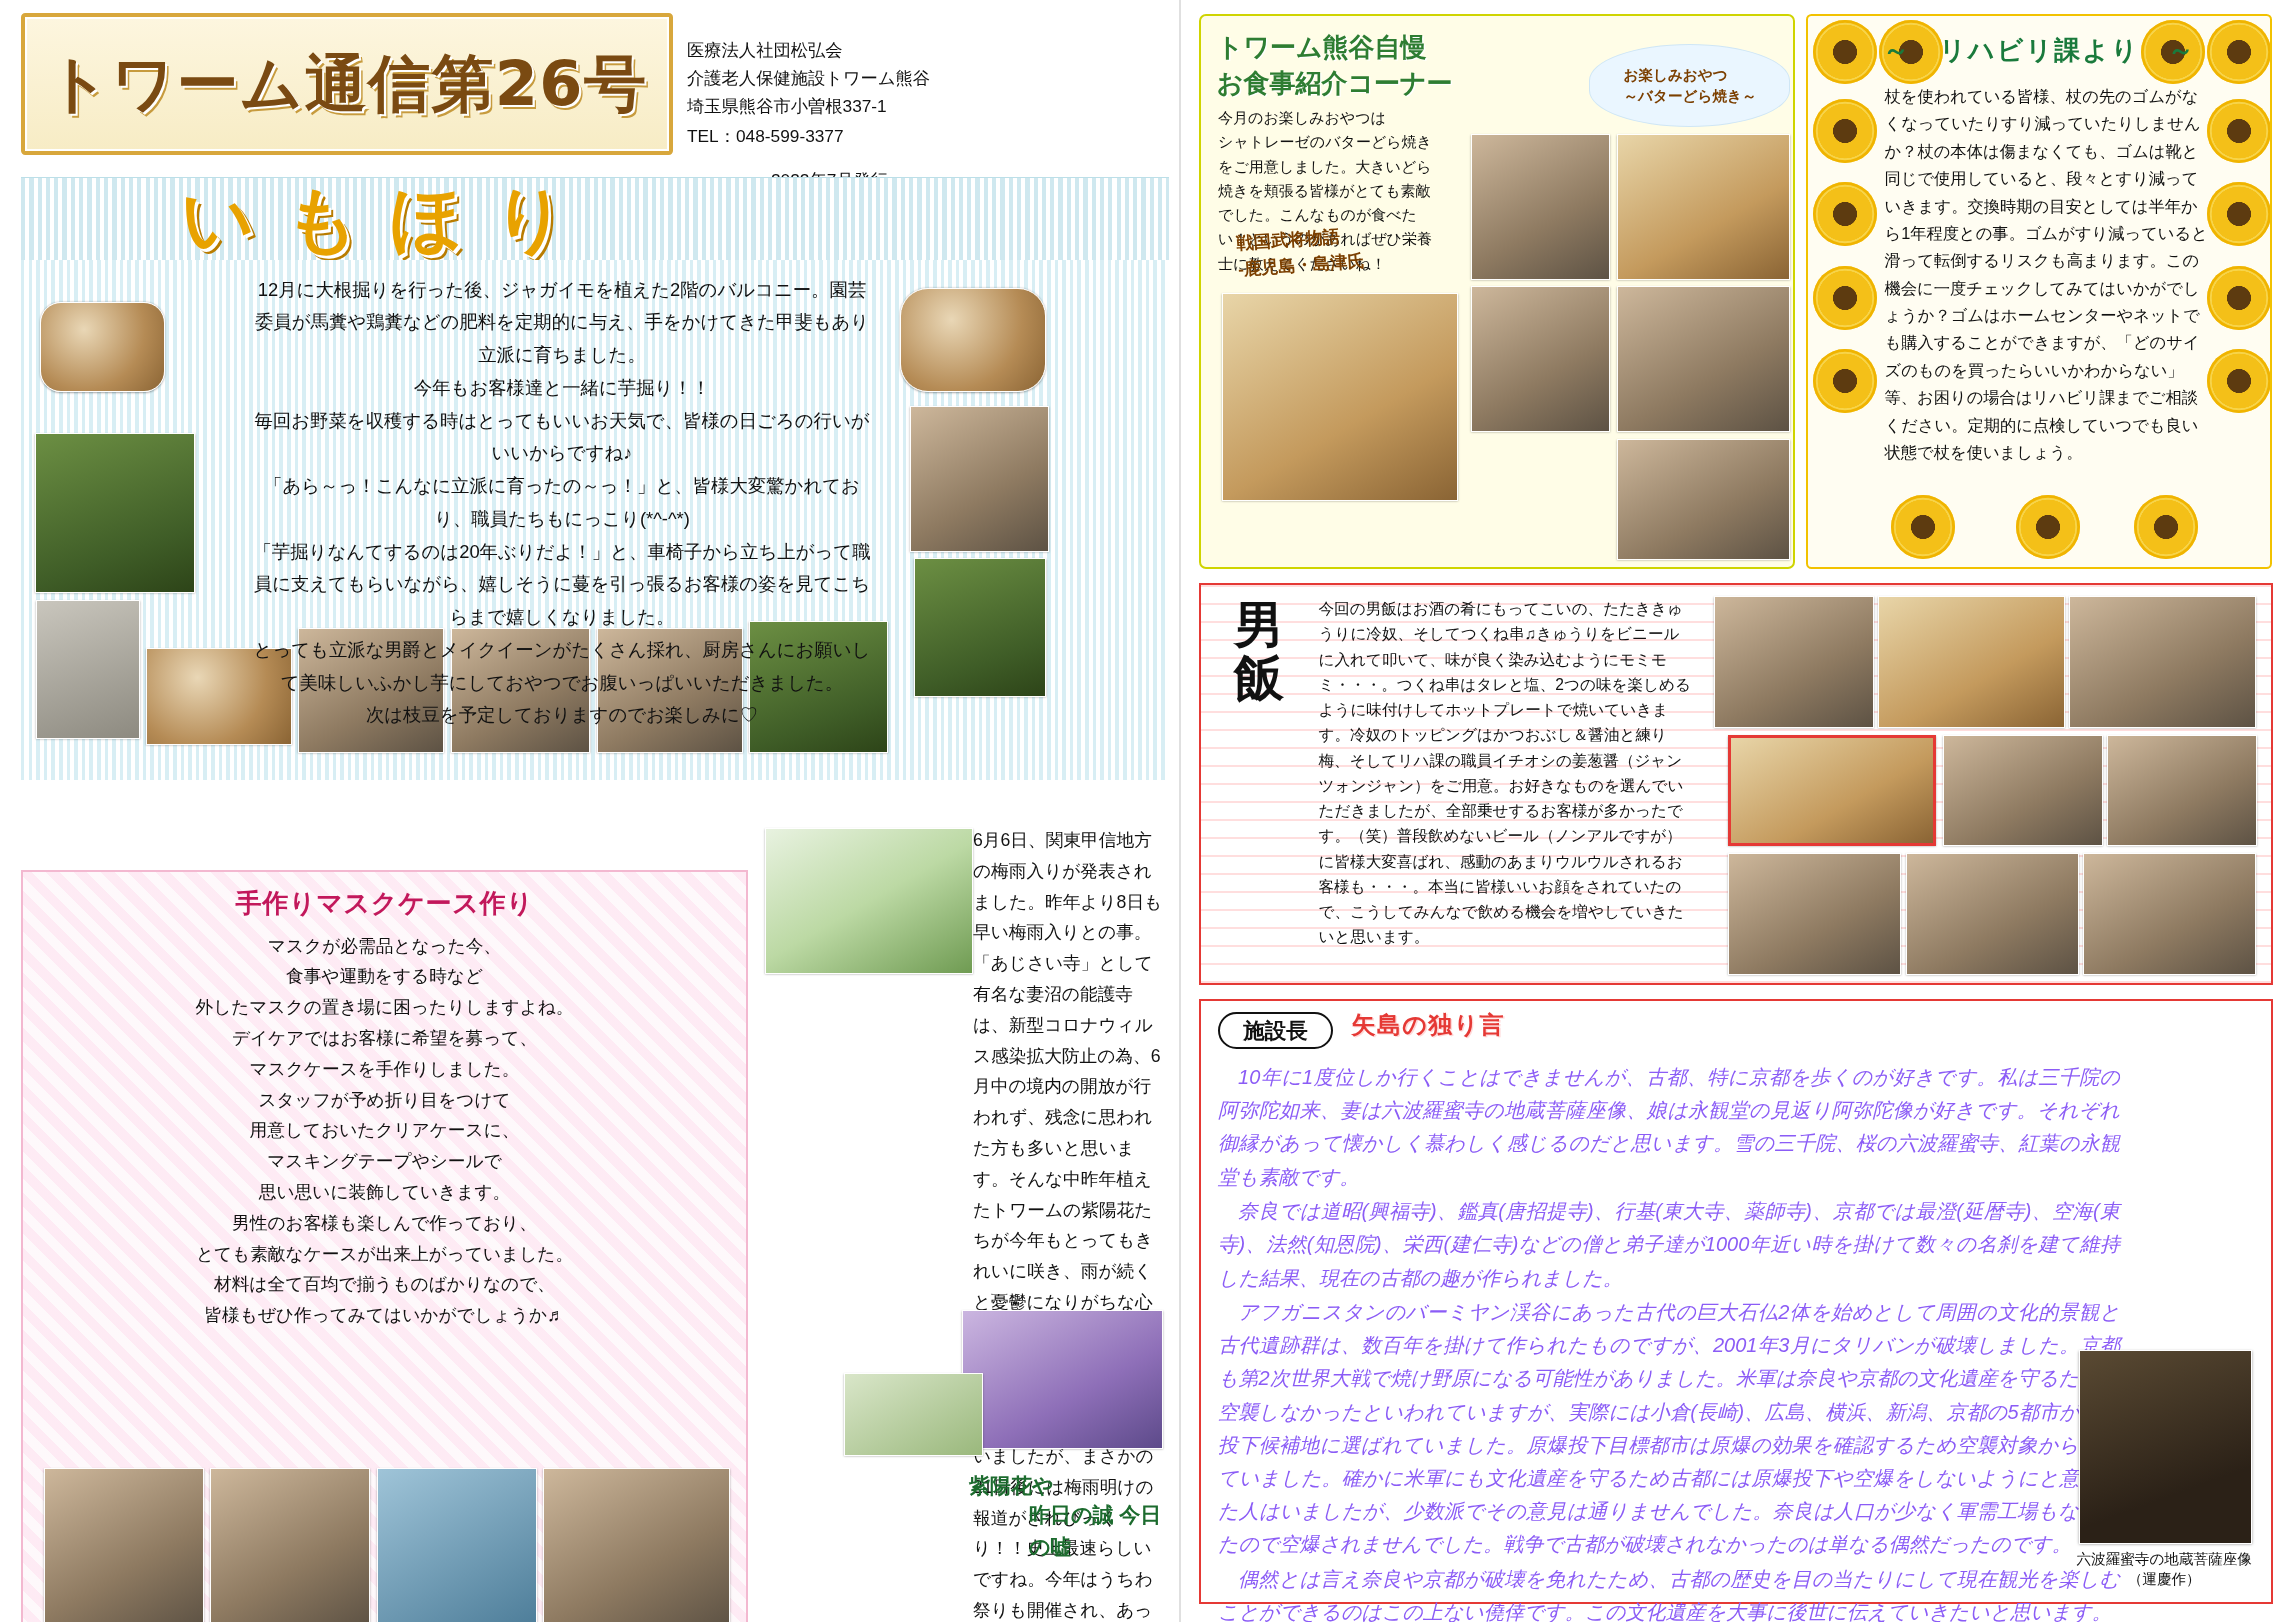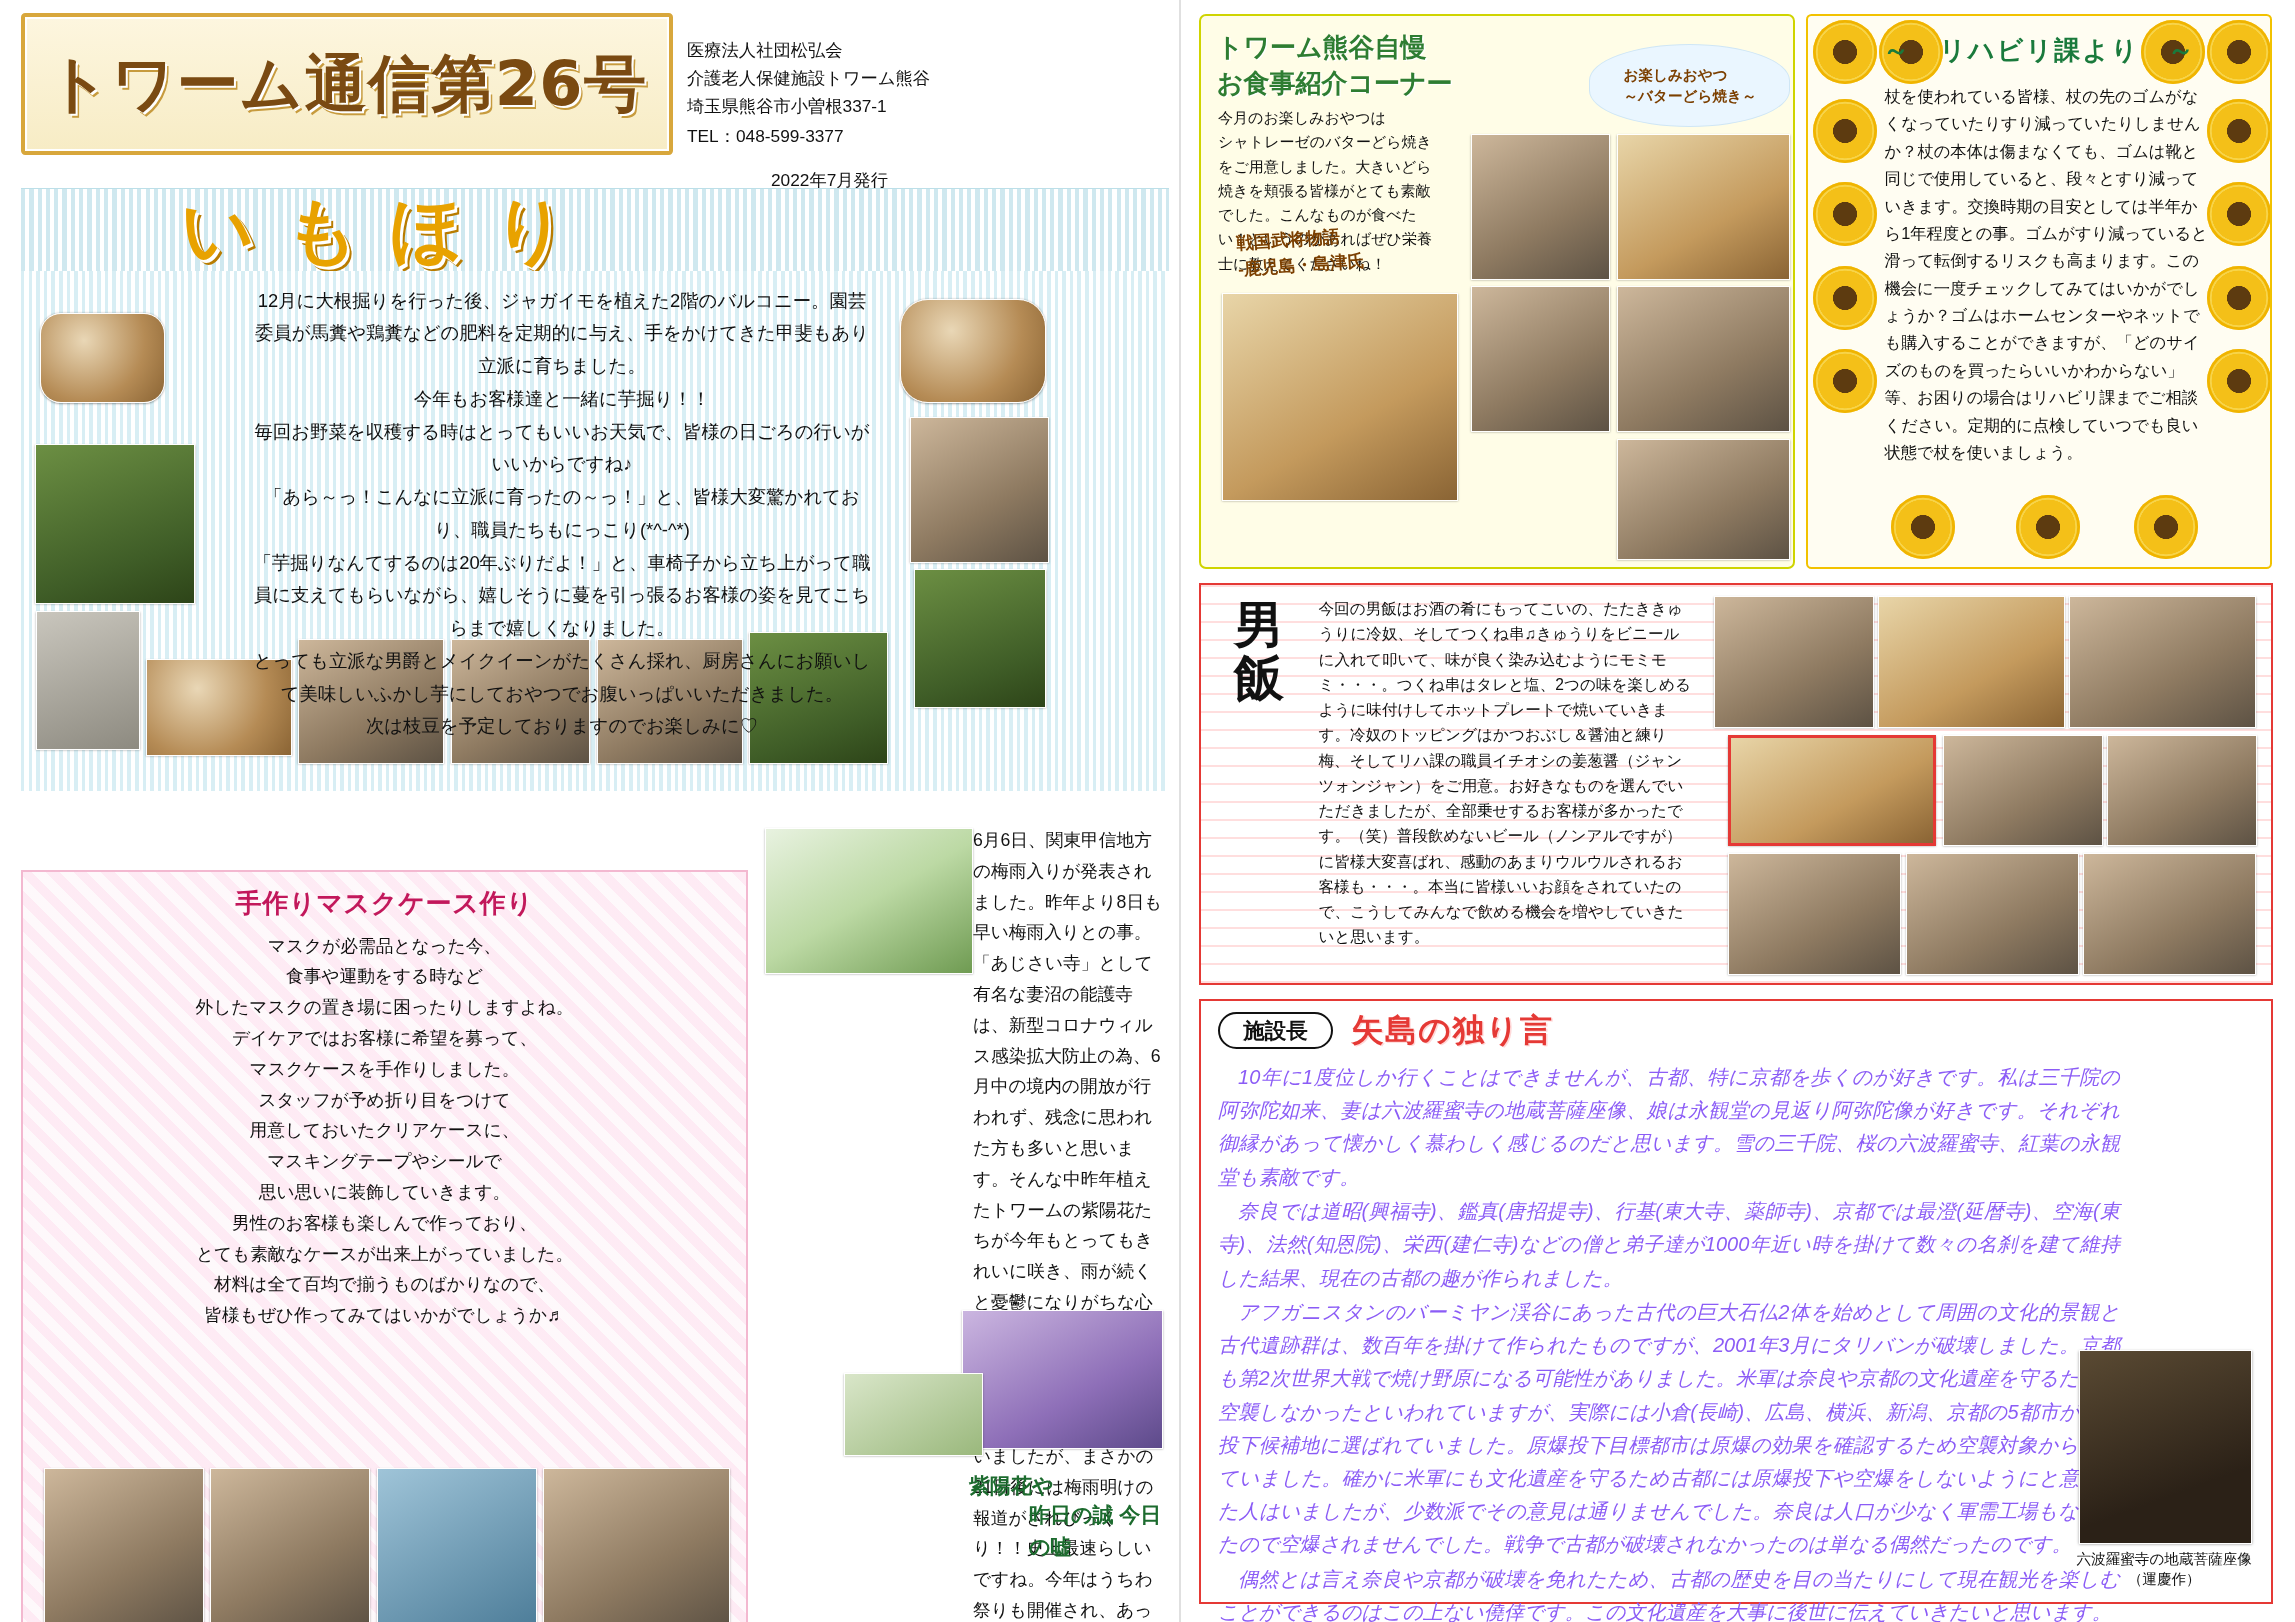--- a/index.html
+++ b/index.html
@@ -31,21 +31,21 @@
     font-size: 62px; font-weight:bold; letter-spacing: 1.4px;
     color:#7a4a12;
     text-shadow: 2.1px 2.1px 0 #fff, 3.5px 3.5px 0 #c79b3e;
   }
   .pub-info { padding-top: 23.6px; font-size: 17.3px; line-height: 1.62; color:#111; }
   .pub-info .tel { margin-top: 1.4px; }
   .pub-date { margin-top: 18px; font-size: 17.3px; text-align:right; padding-right: 42px; }
 
   
   .imohori-band {
-    position:relative; height: 83px; margin-top: 12px;
+    position:relative; height: 83px; margin-top: 1px;
     background:
       repeating-linear-gradient(90deg, #cfe8ef 0 4.2px, #ffffff 4.2px 8.3px),
       #eaf6fa;
     border-top: 1.4px solid #bcdfe8;
     text-align: right;
   }
   .imohori-title {
     position:absolute; left: 160px; top: -5.5px;
     font-family:"DejaVu Sans", sans-serif;
     font-size: 72px; font-weight:bold; color:#e8a200;
@@ -174,21 +174,21 @@
   }
   .chief-badge {
     position:absolute; left: 16.6px; top: 11px; width: 115px; height: 37px;
     border: 2.1px solid #111; border-radius: 19.4px;
     display:flex; align-items:center; justify-content:center;
     font-size: 21.5px; font-weight:bold; color:#111;
     font-family:"DejaVu Sans", sans-serif; background:#fff;
   }
   .chief-title {
     position:absolute; left: 150px; top: 8.3px;
-    font-size: 32px; font-weight:bold; color:#e53935;
+    font-size: 24px; font-weight:bold; color:#e53935;
     font-family:"DejaVu Sans", sans-serif; letter-spacing: 1.4px;
     text-shadow: 1.4px 1.4px 0 #ffd9d9;
   }
   .chief-text {
     position:absolute; left: 16.6px; top: 60px; width: 902px;
     font-size: 20px; line-height:1.66; color:#8b5cf6; text-align:justify;font-style:italic;
   }
   .chief-text p { margin: 0 0 1.4px 0; text-indent: 1em; }
   .statue {
     position:absolute; right: 19.4px; bottom: 58px; width: 173px; height: 194px;

